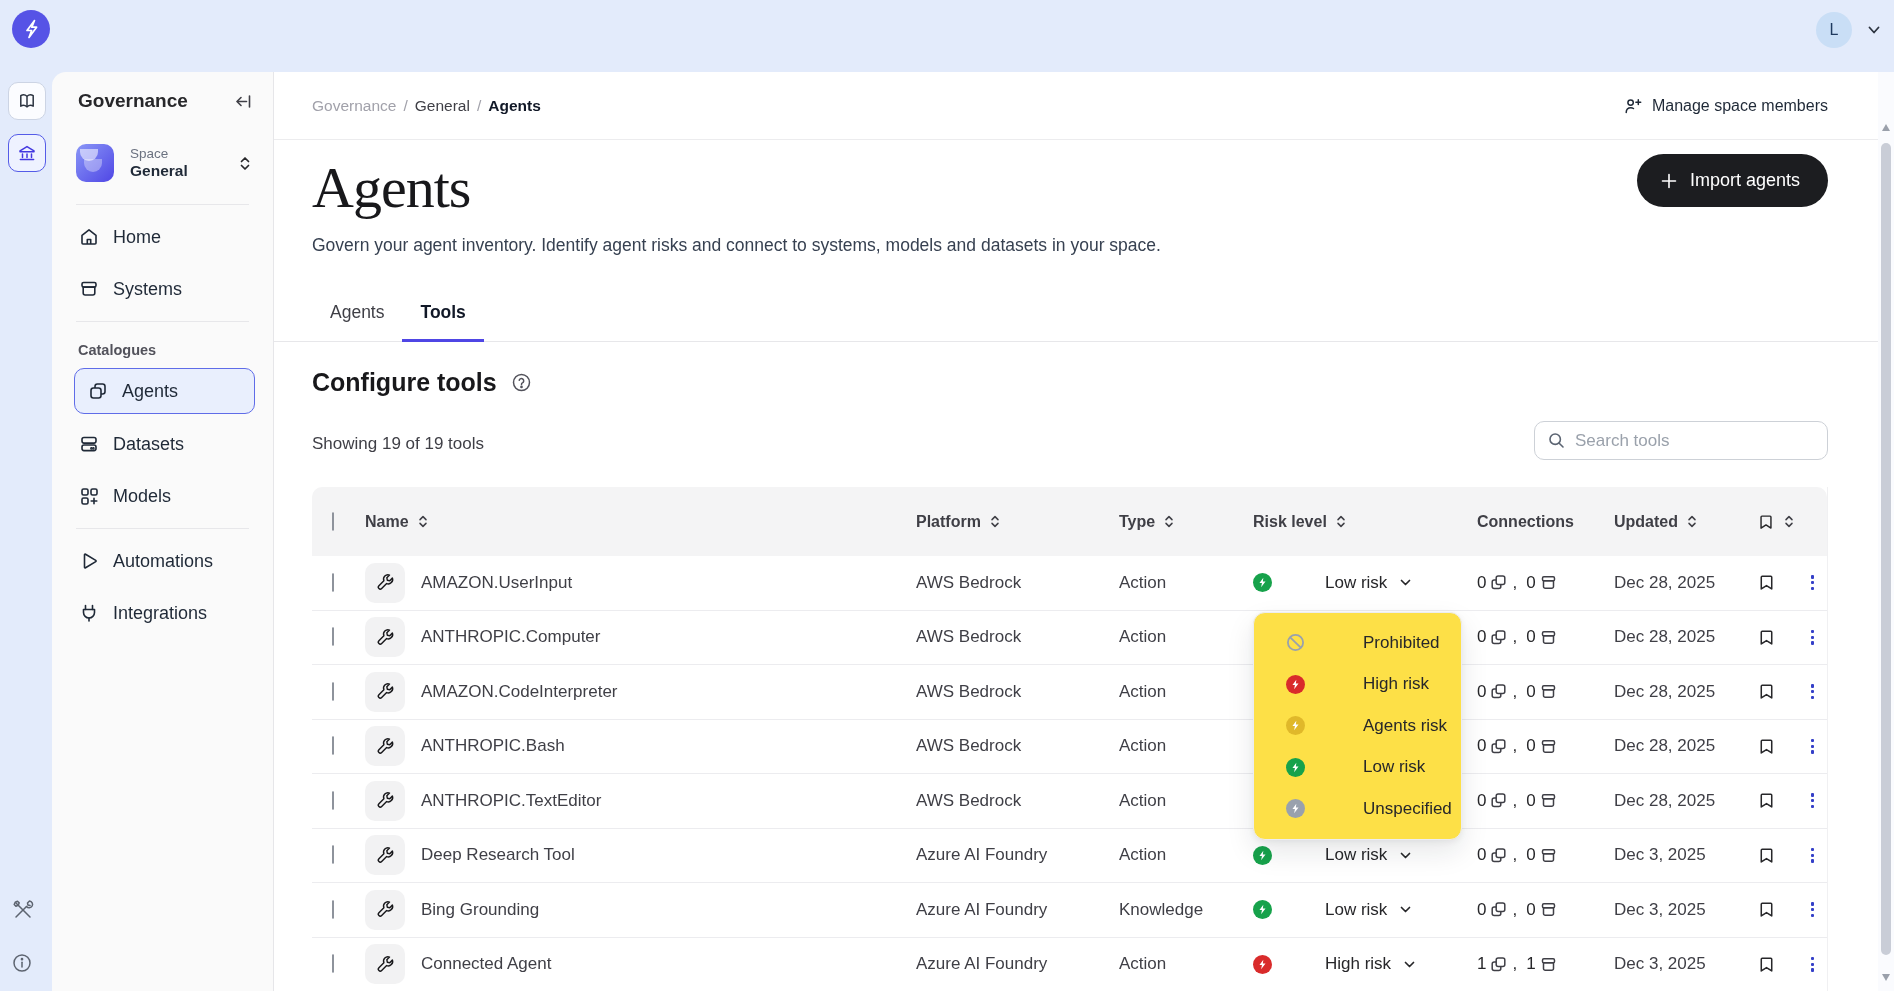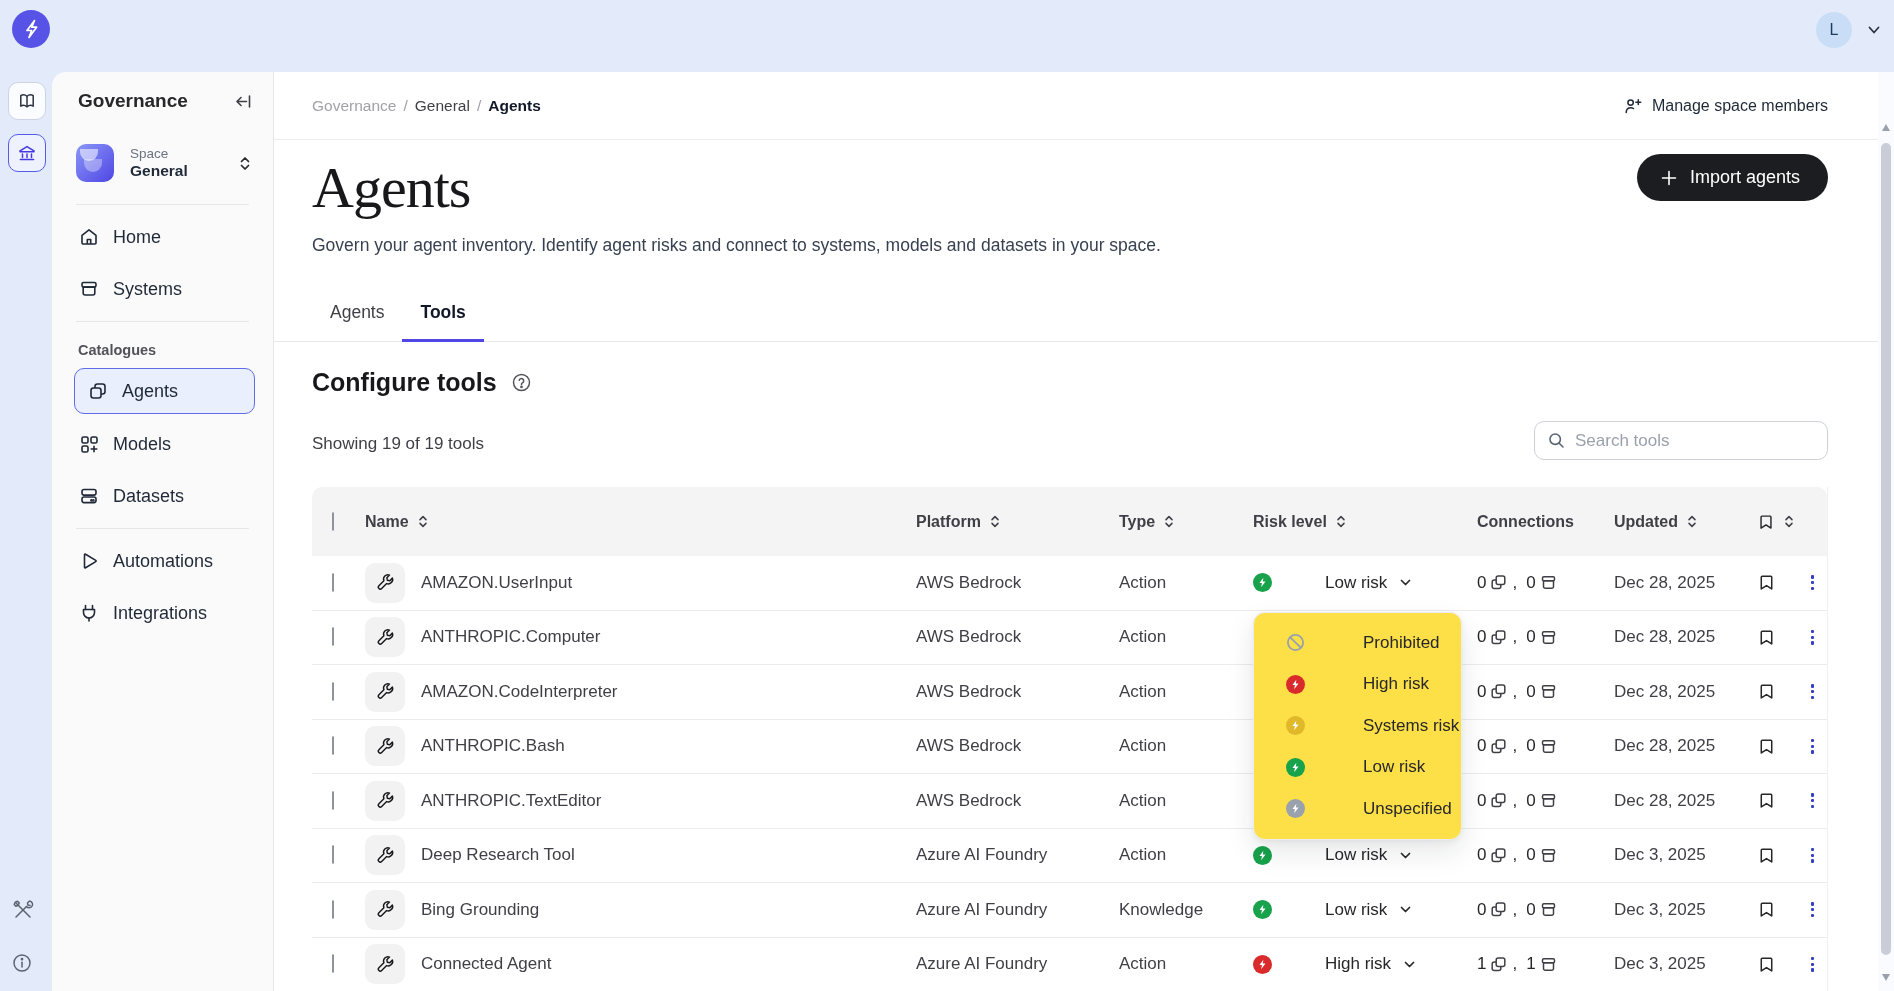--- a/index.html
+++ b/index.html
@@ -42,21 +42,21 @@
   
   #main { position:absolute; left:274px; top:72px; right:16px; bottom:0; background:#ffffff; overflow:hidden; }
   .mn-header { position:absolute; top:0; left:38px; right:50px; height:67px; display:flex; align-items:center; justify-content:space-between; }
   .crumbs { font-size:15.5px; color:#a1a1aa; display:flex; gap:7px; align-items:center; }
   .crumb-mid { color:#3f3f46; }
   .crumb-last { color:#111827; font-weight:700; }
   .manage { display:flex; align-items:center; gap:9px; font-size:16px; color:#1f2937; cursor:pointer; }
   .mn-divider { position:absolute; top:67px; left:0; right:0; height:1px; background:#ececee; }
 
   .page-title { position:absolute; left:38px; top:82px; font-family:"Liberation Serif", serif; font-weight:400; font-size:58px; letter-spacing:-1px; color:#18181b; }
-  .import-btn { position:absolute; right:50px; top:82px; height:47px; padding:0 28px 0 22px; border-radius:27px; background:#1c1d20; color:#fff; border:none; display:flex; align-items:center; gap:11px; font-size:18px; font-family:inherit; cursor:pointer; }
+  .import-btn { position:absolute; right:50px; top:82px; height:53px; padding:0 28px 0 22px; border-radius:27px; background:#1c1d20; color:#fff; border:none; display:flex; align-items:center; gap:11px; font-size:18px; font-family:inherit; cursor:pointer; }
   .page-desc { position:absolute; left:38px; top:163px; font-size:17.5px; color:#374151; }
 
   .tabs { position:absolute; left:0; right:0; top:212px; height:58px; border-bottom:1px solid #e7e7ea; display:flex; align-items:center; padding-left:38px; }
   .tab { padding:0 18px; height:100%; display:flex; align-items:center; font-size:17.5px; color:#3f3f46; position:relative; cursor:pointer; }
   .tab.active { color:#111827; font-weight:700;text-align:center; }
   .tab.active::after { content:""; position:absolute; left:0; right:0; bottom:-1px; height:3.5px; background:#4f46e5; }
 
   .cfg-row { position:absolute; left:38px; top:296px; display:flex; align-items:center; gap:14px; }
   .cfg-title { font-size:25px; font-weight:700; color:#18181b; }
   .help { color:#52525b; cursor:pointer; }
@@ -209,39 +209,39 @@
     <span class="nav-ico">
       <svg width="22" height="22" viewBox="0 0 22 22" fill="none" stroke="currentColor" stroke-width="1.6" stroke-linejoin="round">
         <rect x="8" y="4" width="10" height="10" rx="2.4"></rect>
         <rect x="4" y="8" width="10" height="10" rx="2.4" fill="#e9effd"></rect>
       </svg>
     </span>
     <span>Agents</span>
   </div>
   <div class="sb-item">
     <span class="nav-ico">
+      <svg width="22" height="22" viewBox="0 0 22 22" fill="none" stroke="currentColor" stroke-width="1.6" stroke-linejoin="round">
+        <rect x="4" y="4.5" width="14" height="5.6" rx="2"></rect>
+        <rect x="4" y="12" width="14" height="5.6" rx="2"></rect>
+        <circle cx="13.4" cy="15.4" r="0.5" fill="currentColor"></circle>
+          <circle cx="15.4" cy="15.4" r="0.5" fill="currentColor"></circle>
+      </svg>
+    </span>
+    <span>Datasets</span>
+  </div>
+  <div class="sb-item">
+    <span class="nav-ico">
       <svg width="22" height="22" viewBox="0 0 22 22" fill="none" stroke="currentColor" stroke-width="1.6" stroke-linecap="round" stroke-linejoin="round">
         <rect x="4" y="4" width="6" height="6" rx="1.6"></rect>
         <rect x="13" y="4" width="6" height="6" rx="1.6"></rect>
         <rect x="4" y="13" width="6" height="6" rx="1.6"></rect>
         <path d="M16 13.2 V18.8 M13.2 16 H18.8"></path>
       </svg>
     </span>
     <span>Models</span>
-  </div>
-  <div class="sb-item">
-    <span class="nav-ico">
-      <svg width="22" height="22" viewBox="0 0 22 22" fill="none" stroke="currentColor" stroke-width="1.6" stroke-linejoin="round">
-        <rect x="4" y="4.5" width="14" height="5.6" rx="2"></rect>
-        <rect x="4" y="12" width="14" height="5.6" rx="2"></rect>
-        <circle cx="13.4" cy="15.4" r="0.5" fill="currentColor"></circle>
-          <circle cx="15.4" cy="15.4" r="0.5" fill="currentColor"></circle>
-      </svg>
-    </span>
-    <span>Datasets</span>
   </div>
   <div class="sb-divider"></div>
   <div class="sb-item">
     <span class="nav-ico">
       <svg width="22" height="22" viewBox="0 0 22 22" fill="none" stroke="currentColor" stroke-width="1.6" stroke-linejoin="round">
         <path d="M6.5 4.8 v12.4 a0.7 0.7 0 0 0 1.05 .6 l10.2 -6.2 a0.7 0.7 0 0 0 0 -1.2 L7.55 4.2 a0.7 0.7 0 0 0 -1.05 .6 z"></path>
       </svg>
     </span>
     <span>Automations</span>
   </div>
@@ -911,21 +911,21 @@
     </span>
     <span class="risk-label">High risk</span>
   </div>
       <div class="dd-item risk-medium">
     <span class="risk-dot">
       <svg class="bolt" width="11" height="11" viewBox="0 0 12 12">
             <path d="M6.9 0.8 L2.7 6.6 h2.7 L4.5 11.2 l4.8 -6.2 H6.4 z" fill="#ffffff"></path>
           </svg>
 
     </span>
-    <span class="risk-label">Systems risk</span>
+    <span class="risk-label">Agents risk</span>
   </div>
       <div class="dd-item risk-low">
     <span class="risk-dot">
       <svg class="bolt" width="11" height="11" viewBox="0 0 12 12">
             <path d="M6.9 0.8 L2.7 6.6 h2.7 L4.5 11.2 l4.8 -6.2 H6.4 z" fill="#ffffff"></path>
           </svg>
 
     </span>
     <span class="risk-label">Low risk</span>
   </div>

